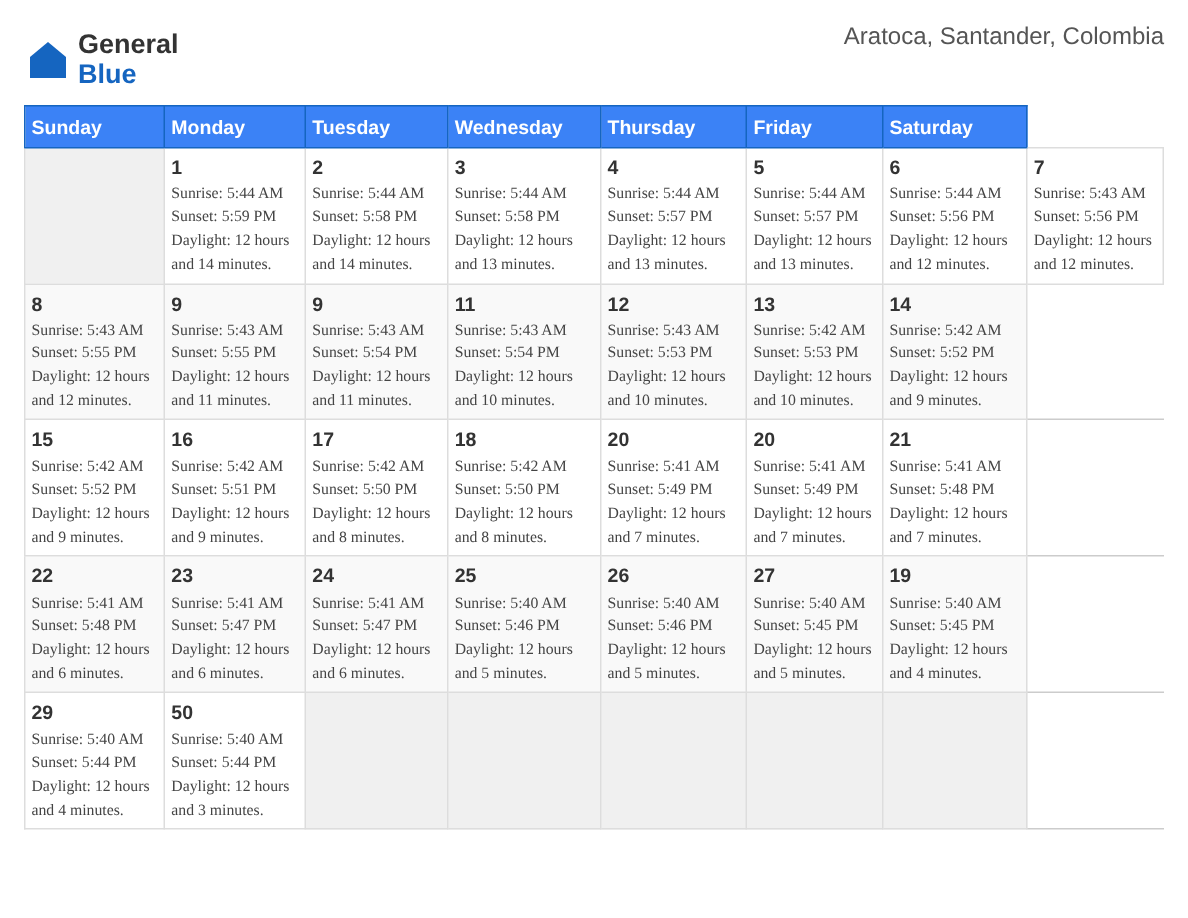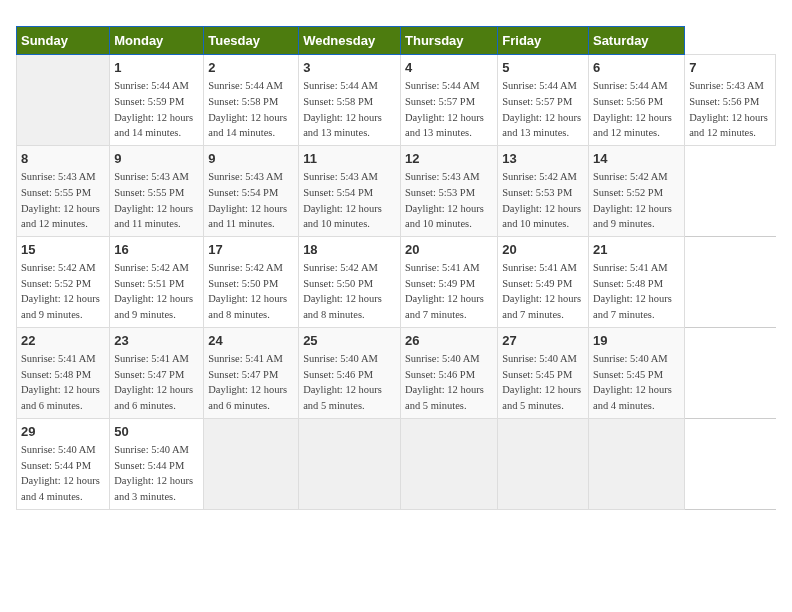--- a/index.html
+++ b/index.html
@@ -52,21 +52,21 @@
     .subtitle {
       font-size: 16px;
       color: #555;
     }
     table {
       width: 100%;
       border-collapse: collapse;
       font-size: 11px;
     }
     thead tr {
-      background-color: #4d7c0f;
+      background-color: #3b82f6;
       color: #fff;
     }
     thead th {
       padding: 6px 4px;
       text-align: left;
       font-size: 13px;
       font-weight: bold;
       border: 1px solid #1565c0;
     }
     tbody tr {
@@ -98,21 +98,32 @@
       background: #f9f9f9;
     }
     td.empty {
       background: #f0f0f0;
     }
   </style>
 </head>
 <body>
 
 <div class="header">
+  <div class="logo">
+    <svg class="logo-icon" viewBox="0 0 32 32">
+      <polygon points="16,4 28,14 28,28 4,28 4,14" fill="#1565c0"></polygon>
+      <polygon points="20,4 32,14 32,14 20,4" fill="#42a5f5"></polygon>
+    </svg>
+    <div class="logo-text">
+      <span class="logo-general">General</span>
+      <span class="logo-blue">Blue</span>
+    </div>
+  </div>
   <div class="title-block">
+    <div class="subtitle">Aratoca, Santander, Colombia</div>
   </div>
 </div>
 
 <table>
   <thead>
     <tr>
     <th>Sunday</th>
         <th>Monday</th>
         <th>Tuesday</th>
         <th>Wednesday</th>

